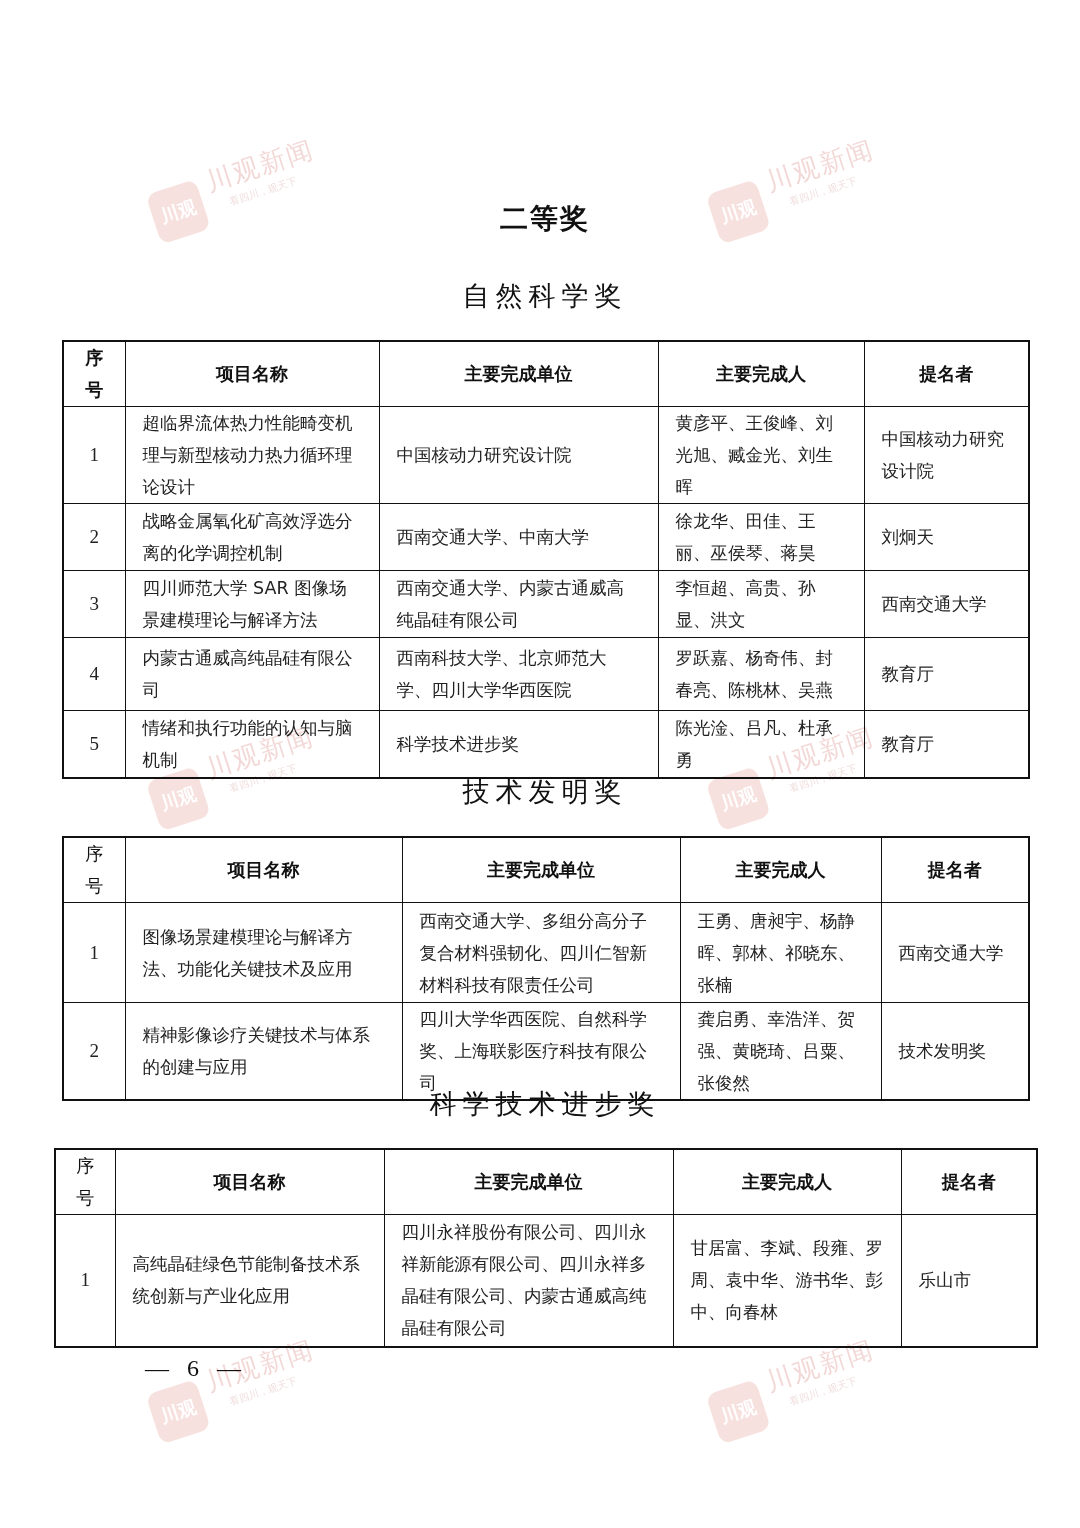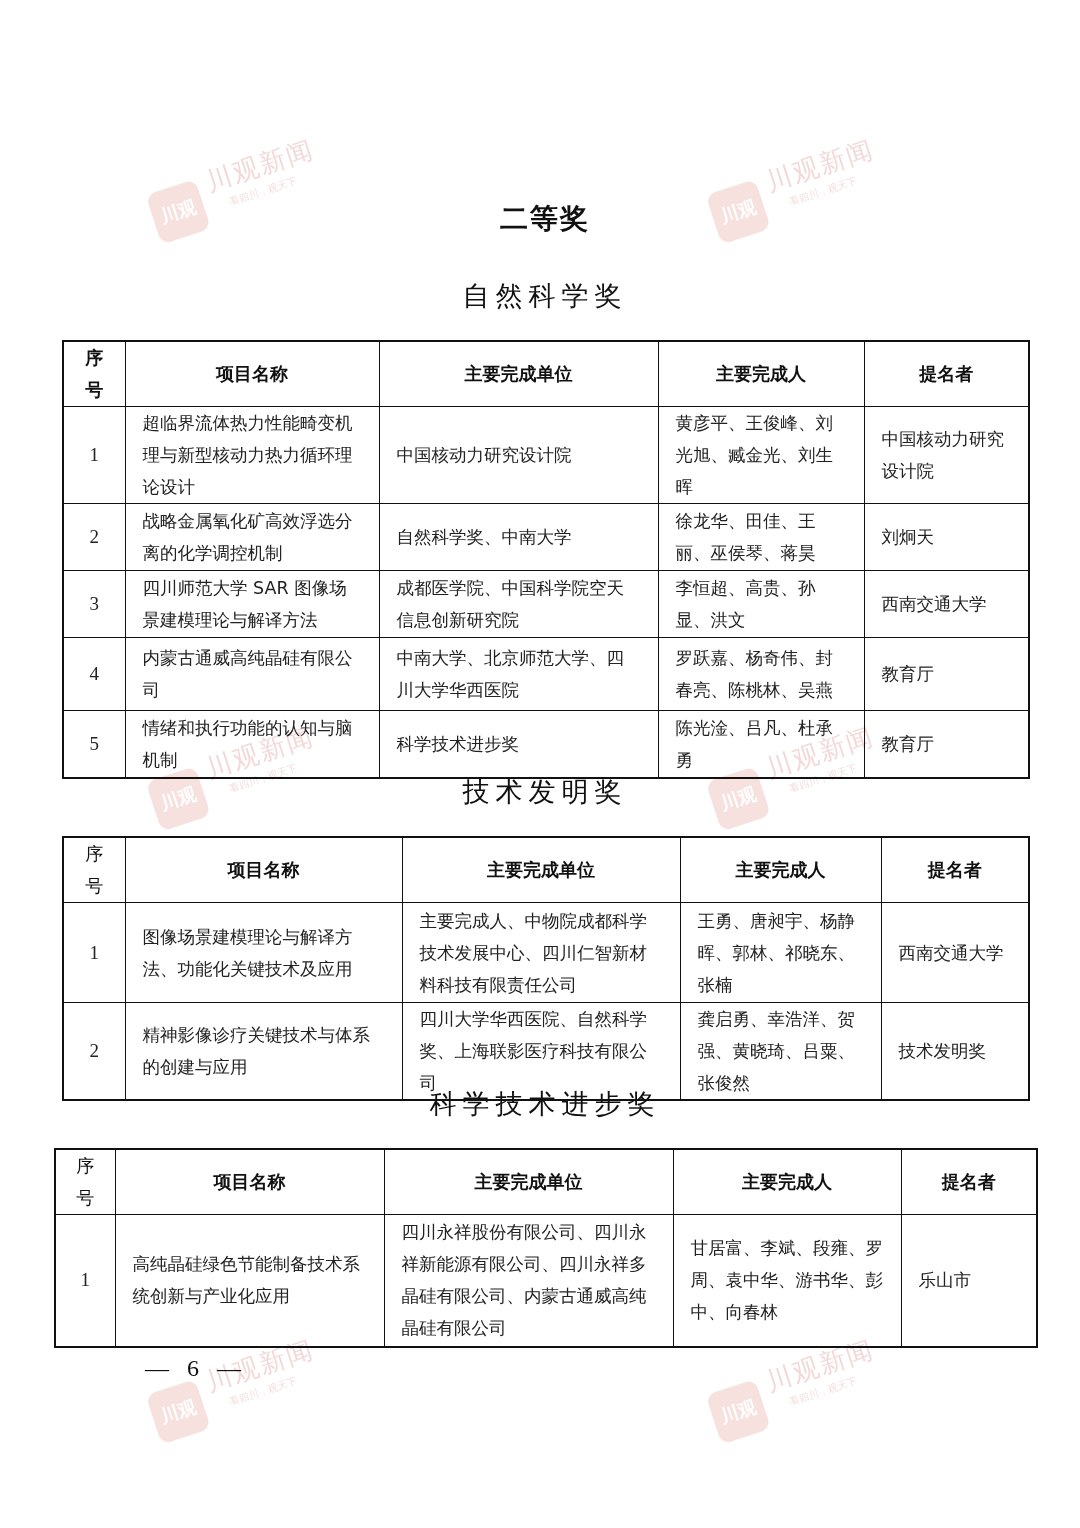--- a/index.html
+++ b/index.html
@@ -114,35 +114,35 @@
   <tr style="height:67px">
     <td class="num">1</td>
     <td>超临界流体热力性能畸变机理与新型核动力热力循环理论设计</td>
     <td>中国核动力研究设计院</td>
     <td>黄彦平、王俊峰、刘光旭、臧金光、刘生晖</td>
     <td>中国核动力研究设计院</td>
   </tr>
   <tr style="height:67px">
     <td class="num">2</td>
     <td>战略金属氧化矿高效浮选分离的化学调控机制</td>
-    <td>自然科学奖、中南大学</td>
+    <td>西南交通大学、中南大学</td>
     <td>徐龙华、田佳、王丽、巫侯琴、蒋昊</td>
     <td>刘炯天</td>
   </tr>
   <tr style="height:67px">
     <td class="num">3</td>
     <td>四川师范大学 SAR 图像场景建模理论与解译方法</td>
-    <td>成都医学院、中国科学院空天信息创新研究院</td>
+    <td>西南交通大学、内蒙古通威高纯晶硅有限公司</td>
     <td>李恒超、高贵、孙显、洪文</td>
     <td>西南交通大学</td>
   </tr>
   <tr style="height:73px">
     <td class="num">4</td>
     <td>内蒙古通威高纯晶硅有限公司</td>
-    <td>中南大学、北京师范大学、四川大学华西医院</td>
+    <td>西南科技大学、北京师范大学、四川大学华西医院</td>
     <td>罗跃嘉、杨奇伟、封春亮、陈桃林、吴燕</td>
     <td>教育厅</td>
   </tr>
   <tr style="height:67px">
     <td class="num">5</td>
     <td>情绪和执行功能的认知与脑机制</td>
     <td>科学技术进步奖</td>
     <td>陈光淦、吕凡、杜承勇</td>
     <td>教育厅</td>
   </tr>
@@ -162,21 +162,21 @@
       <tr style="height:46px">
     <th class="plain">序号</th>
     <th>项目名称</th>
     <th>主要完成单位</th>
     <th>主要完成人</th>
     <th>提名者</th>
   </tr>
   <tr style="height:100px">
     <td class="num">1</td>
     <td>图像场景建模理论与解译方法、功能化关键技术及应用</td>
-    <td>主要完成人、中物院成都科学技术发展中心、四川仁智新材料科技有限责任公司</td>
+    <td>西南交通大学、多组分高分子复合材料强韧化、四川仁智新材料科技有限责任公司</td>
     <td>王勇、唐昶宇、杨静晖、郭林、祁晓东、张楠</td>
     <td>西南交通大学</td>
   </tr>
   <tr style="height:66px">
     <td class="num">2</td>
     <td>精神影像诊疗关键技术与体系的创建与应用</td>
     <td>四川大学华西医院、自然科学奖、上海联影医疗科技有限公司</td>
     <td>龚启勇、幸浩洋、贺强、黄晓琦、吕粟、张俊然</td>
     <td>技术发明奖</td>
   </tr>

